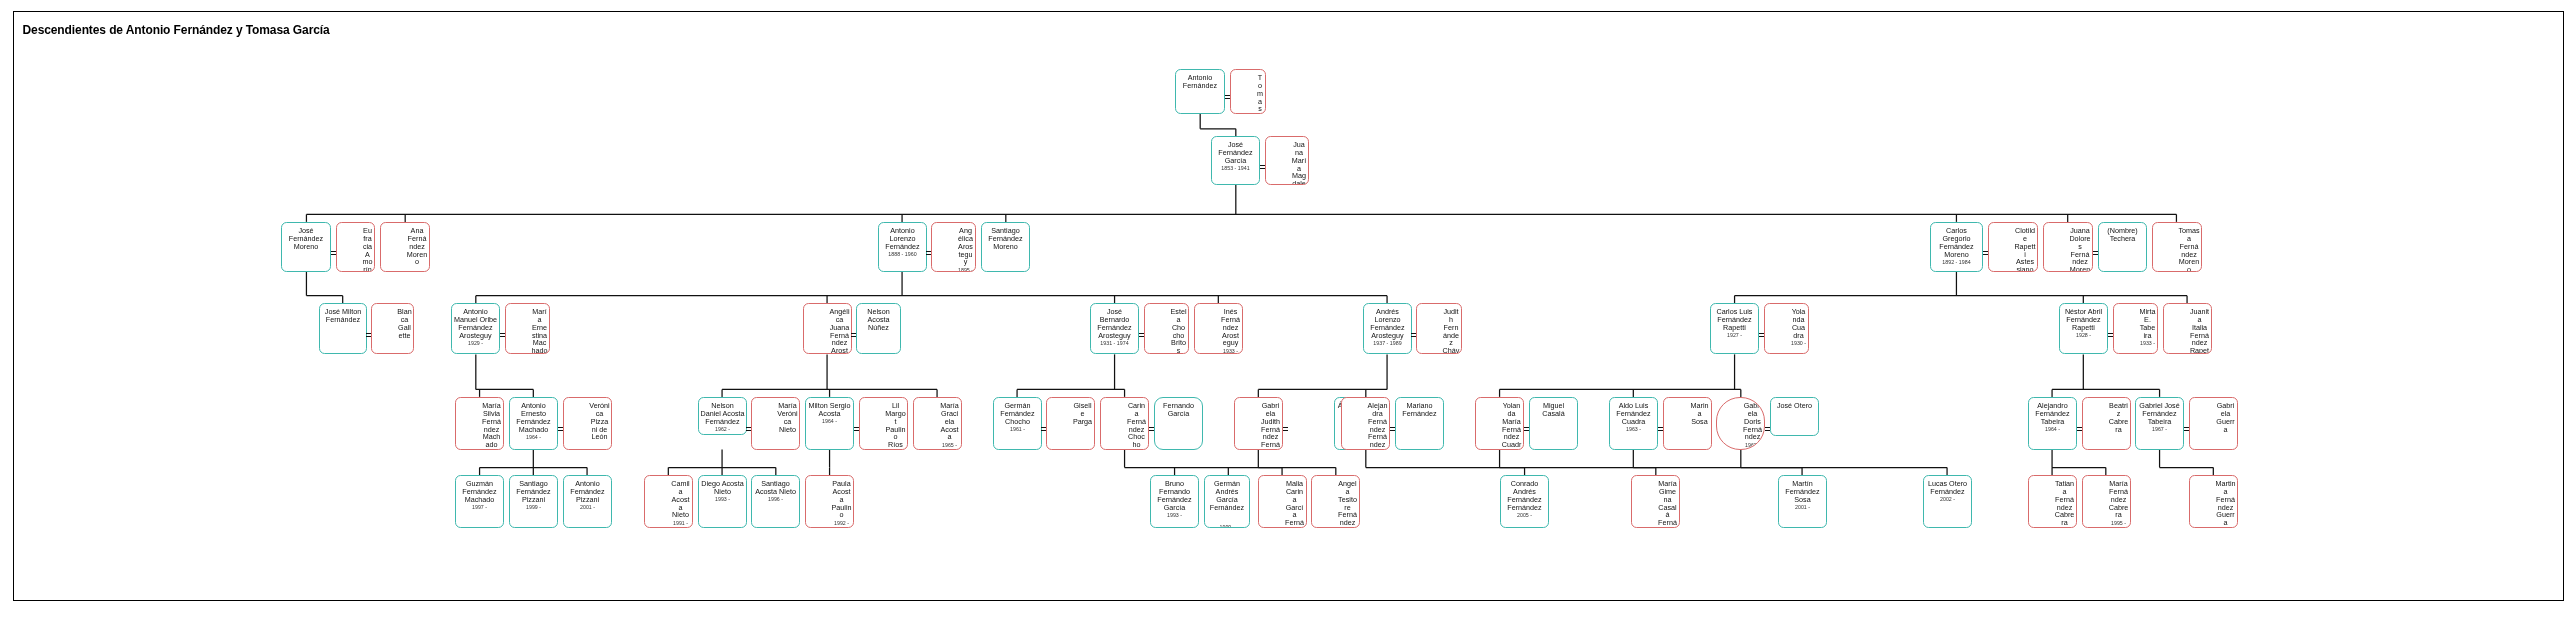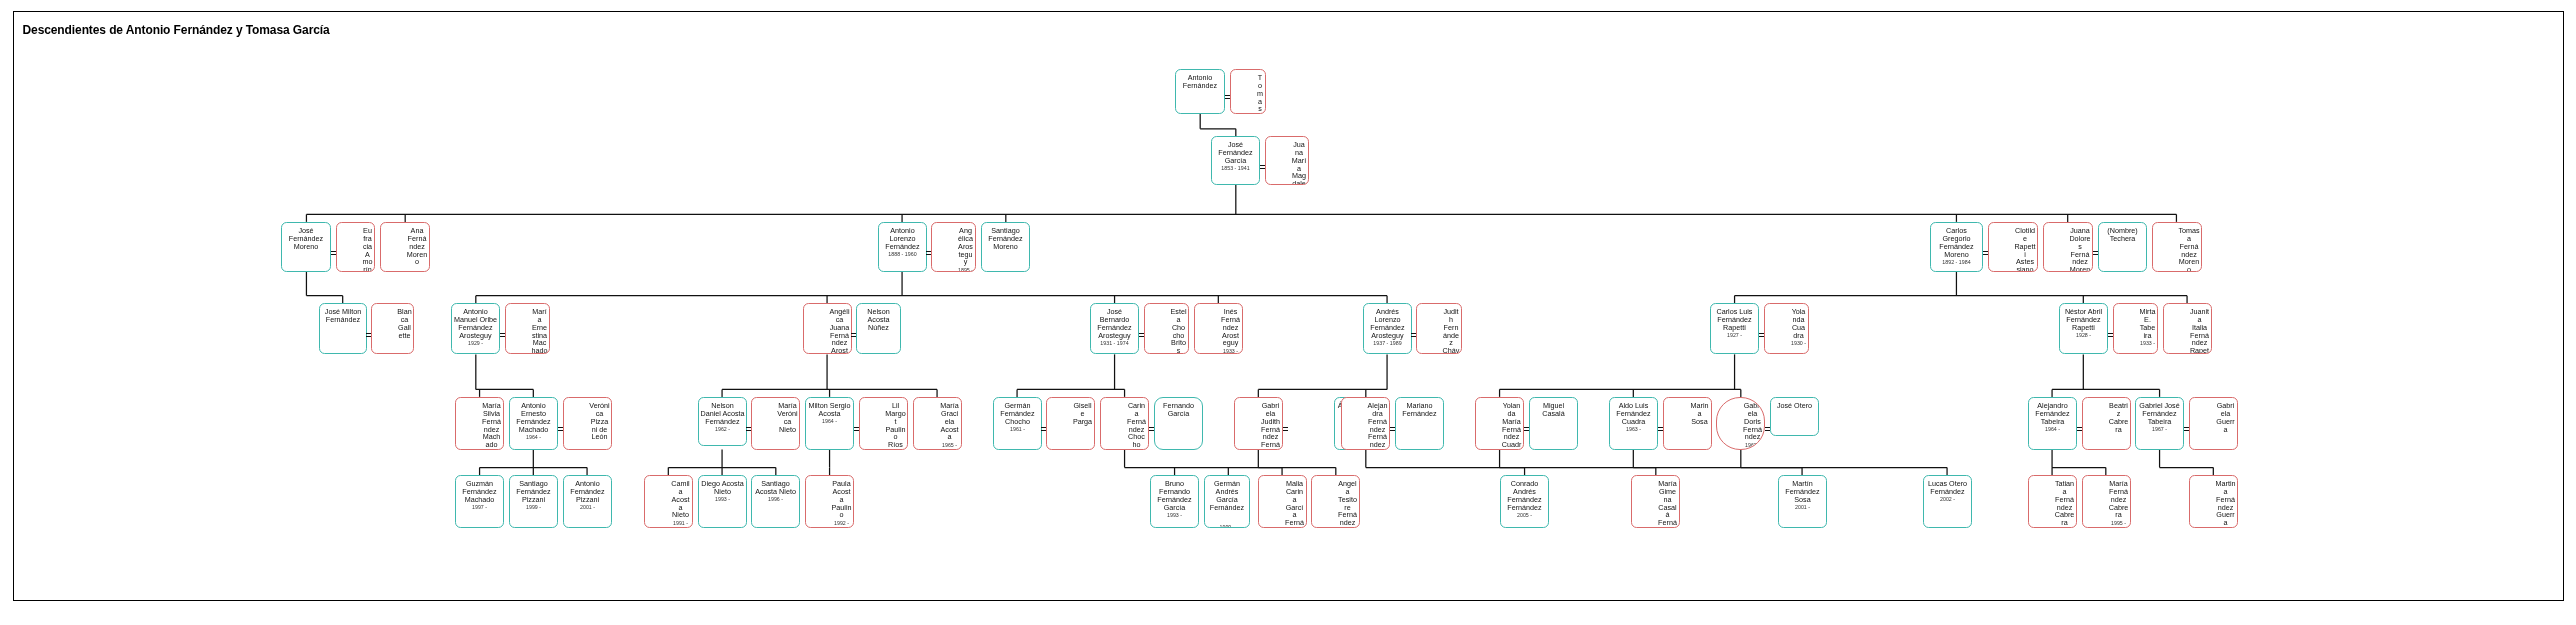--- a/index.html
+++ b/index.html
@@ -262,21 +262,21 @@
         <div class="nm">María Silvia Fernández Machado</div>
         <div class="dt">1961 -</div>
       </div>
       <div class="person m" style="left: 509px; top: 397px; width: 49px; height: 53px;">
         <div class="nm">Antonio Ernesto Fernández Machado</div>
         <div class="dt">1964 -</div>
       </div>
       <div class="person f" style="left: 563px; top: 397px; width: 49px; height: 53px;">
         <div class="nm">Verónica Pizzani de León</div>
       </div>
-      <div class="person m" style="left: 698px; top: 397px; width: 49px; height: 49px;">
+      <div class="person m" style="left: 698px; top: 397px; width: 49px; height: 38px;">
         <div class="nm">Nelson Daniel Acosta Fernández</div>
         <div class="dt">1962 -</div>
       </div>
       <div class="person f" style="left: 751px; top: 397px; width: 49px; height: 53px;">
         <div class="nm">María Verónica Nieto</div>
       </div>
       <div class="person m" style="left: 805px; top: 397px; width: 49px; height: 53px;">
         <div class="nm">Milton Sergio Acosta</div>
         <div class="dt">1964 -</div>
       </div>

